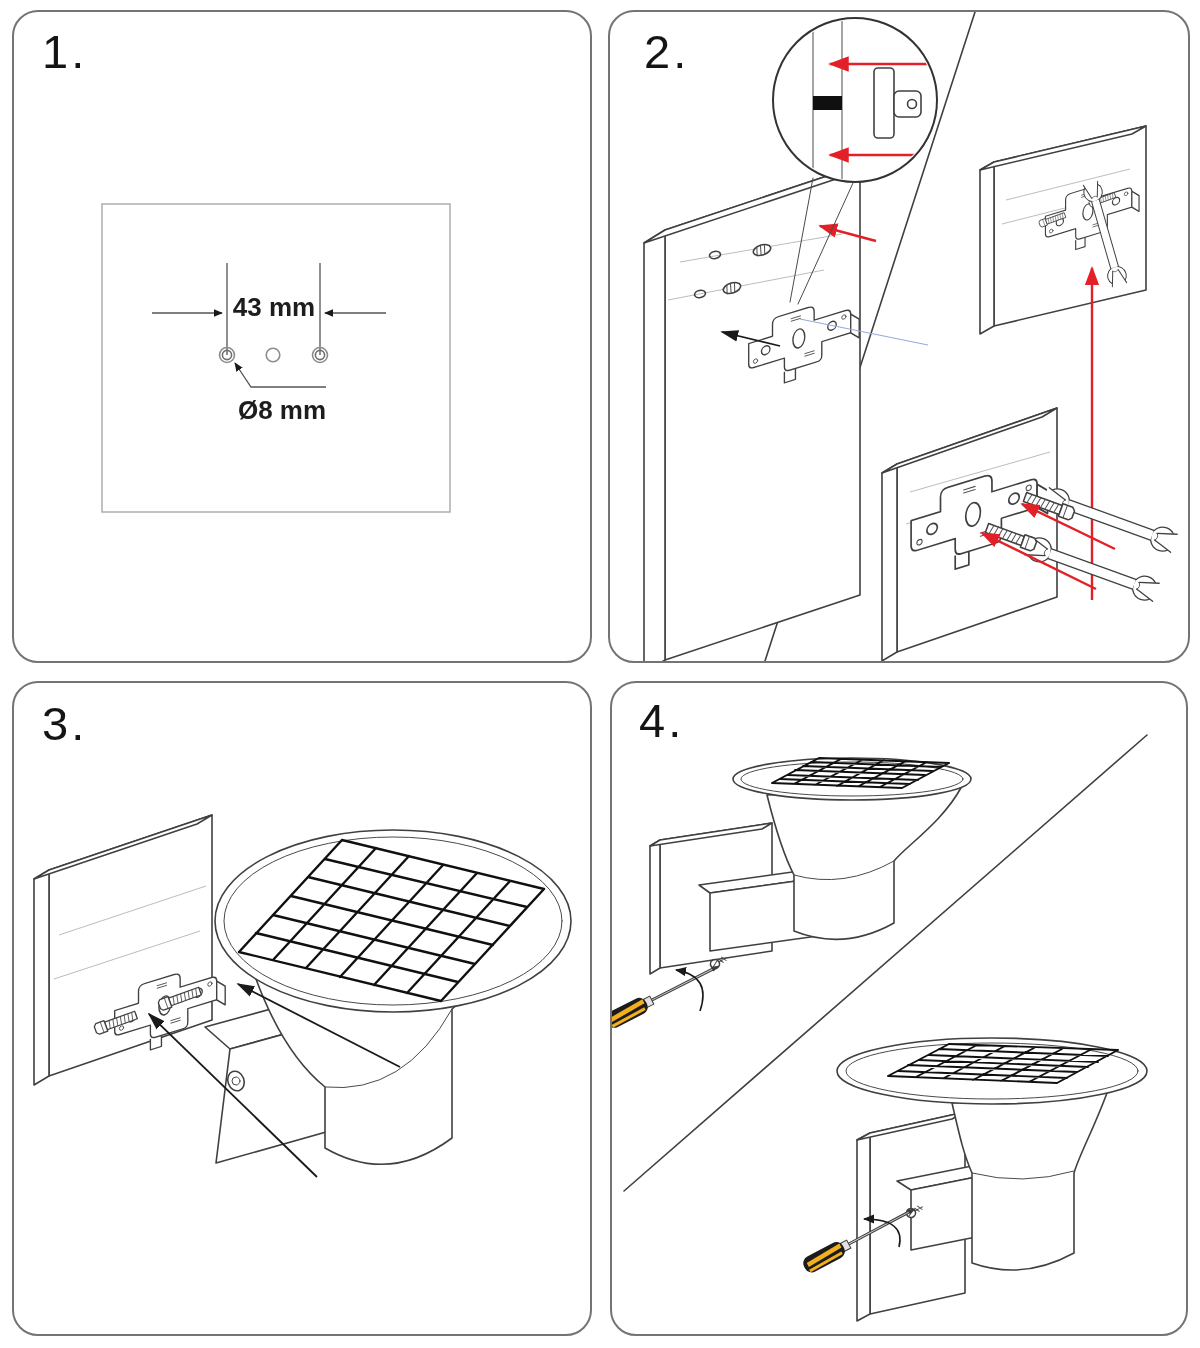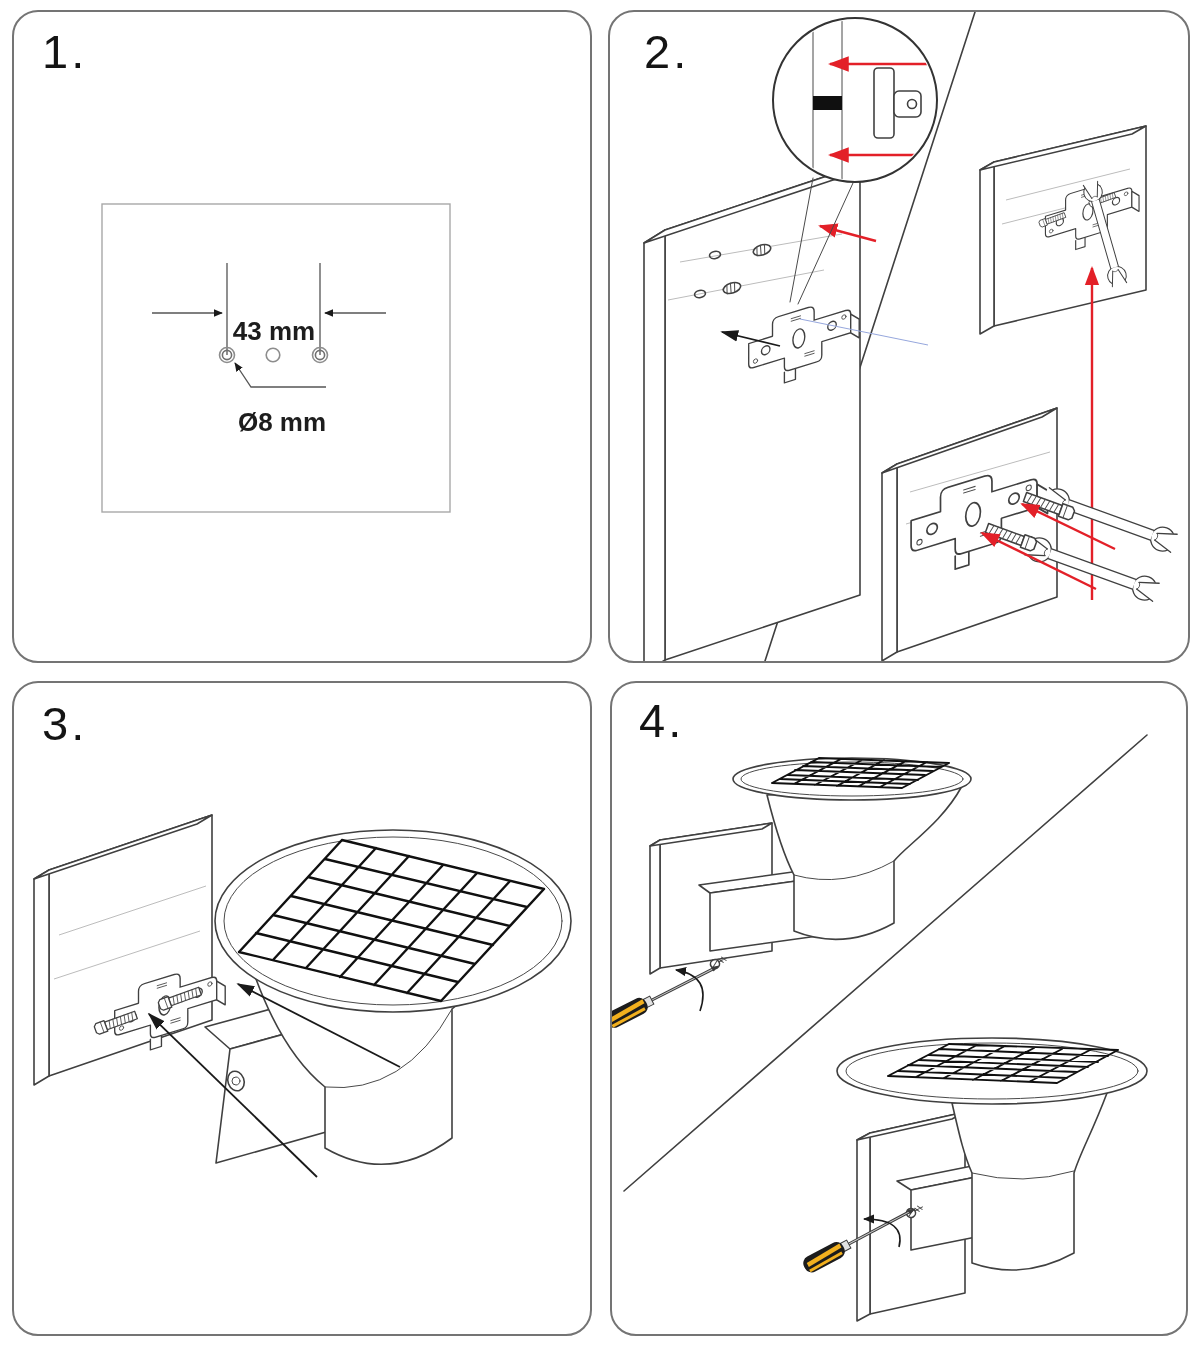--- a/index.html
+++ b/index.html
@@ -2,21 +2,21 @@
 <html><head>
 <meta charset="utf-8">
 <style>
   html,body{margin:0;padding:0;}
   body{
     width:1200px;height:1348px;position:relative;background:#ffffff;
     font-family:"Liberation Sans","DejaVu Sans",sans-serif;overflow:hidden;
   }
   .panel{position:absolute;background:#fff;border:2px solid #747474;border-radius:26px;box-sizing:border-box;}
   .plabel{position:absolute;font-size:47px;color:#141414;letter-spacing:3px;line-height:1;}
-  .dim{position:absolute;font-size:26px;font-weight:600;color:#1d1d1d;text-align:center;line-height:1.1;margin-top:24px;}
+  .dim{position:absolute;font-size:26px;font-weight:600;color:#1d1d1d;text-align:center;line-height:1.1;}
   .psvg{position:absolute;left:0;top:0;}
   
   .ln  {fill:none;stroke:#404040;stroke-width:1.6;stroke-linecap:round;stroke-linejoin:round;}
   .lnf {fill:#ffffff;stroke:#404040;stroke-width:1.6;stroke-linejoin:round;}
   .lnn {fill:none;stroke:#4a4a4a;stroke-width:1;stroke-linecap:round;}
   .g   {fill:none;stroke:#bcbcbc;stroke-width:1;}
   .sq  {fill:none;stroke:#a8a8a8;stroke-width:1.4;}
   .thin{fill:none;stroke:#555555;stroke-width:1.3;}
   .grid{fill:none;stroke:#101010;stroke-width:2.4;stroke-linecap:round;}
   .grid4{fill:none;stroke:#101010;stroke-width:1.9;stroke-linecap:round;}
@@ -112,21 +112,21 @@
       <circle class="ln" cx="213" cy="343" r="4.6" style="stroke:#6f6f6f"></circle>
       <circle class="ln" cx="259" cy="343" r="6.8" style="stroke:#8d8d8d"></circle>
       <circle class="ln" cx="306" cy="343" r="7.5" style="stroke:#8d8d8d"></circle>
       <circle class="ln" cx="306" cy="343" r="4.6" style="stroke:#6f6f6f"></circle>
     </g>
     <g>
       <path class="thin" d="M312,375 L237,375 L221,351" marker-end="url(#mb2)"></path>
     </g>
   </svg>
   <div class="dim" style="left:196px;top:281px;width:128px;">43 mm</div>
-  <div class="dim" style="left:204px;top:372px;width:128px;">Ø8 mm</div>
+  <div class="dim" style="left:204px;top:384px;width:128px;">Ø8 mm</div>
 </div>
 
 <div class="panel" style="left:608px;top:10px;width:582px;height:653px;">
   <span class="plabel" style="left:34px;top:16px;">2.</span>
   <svg class="psvg" width="578" height="649" viewBox="0 0 578 649">
     <defs>
       <clipPath id="cl-callout">
           <circle cx="245" cy="88" r="80"></circle>
         </clipPath>
     </defs>

